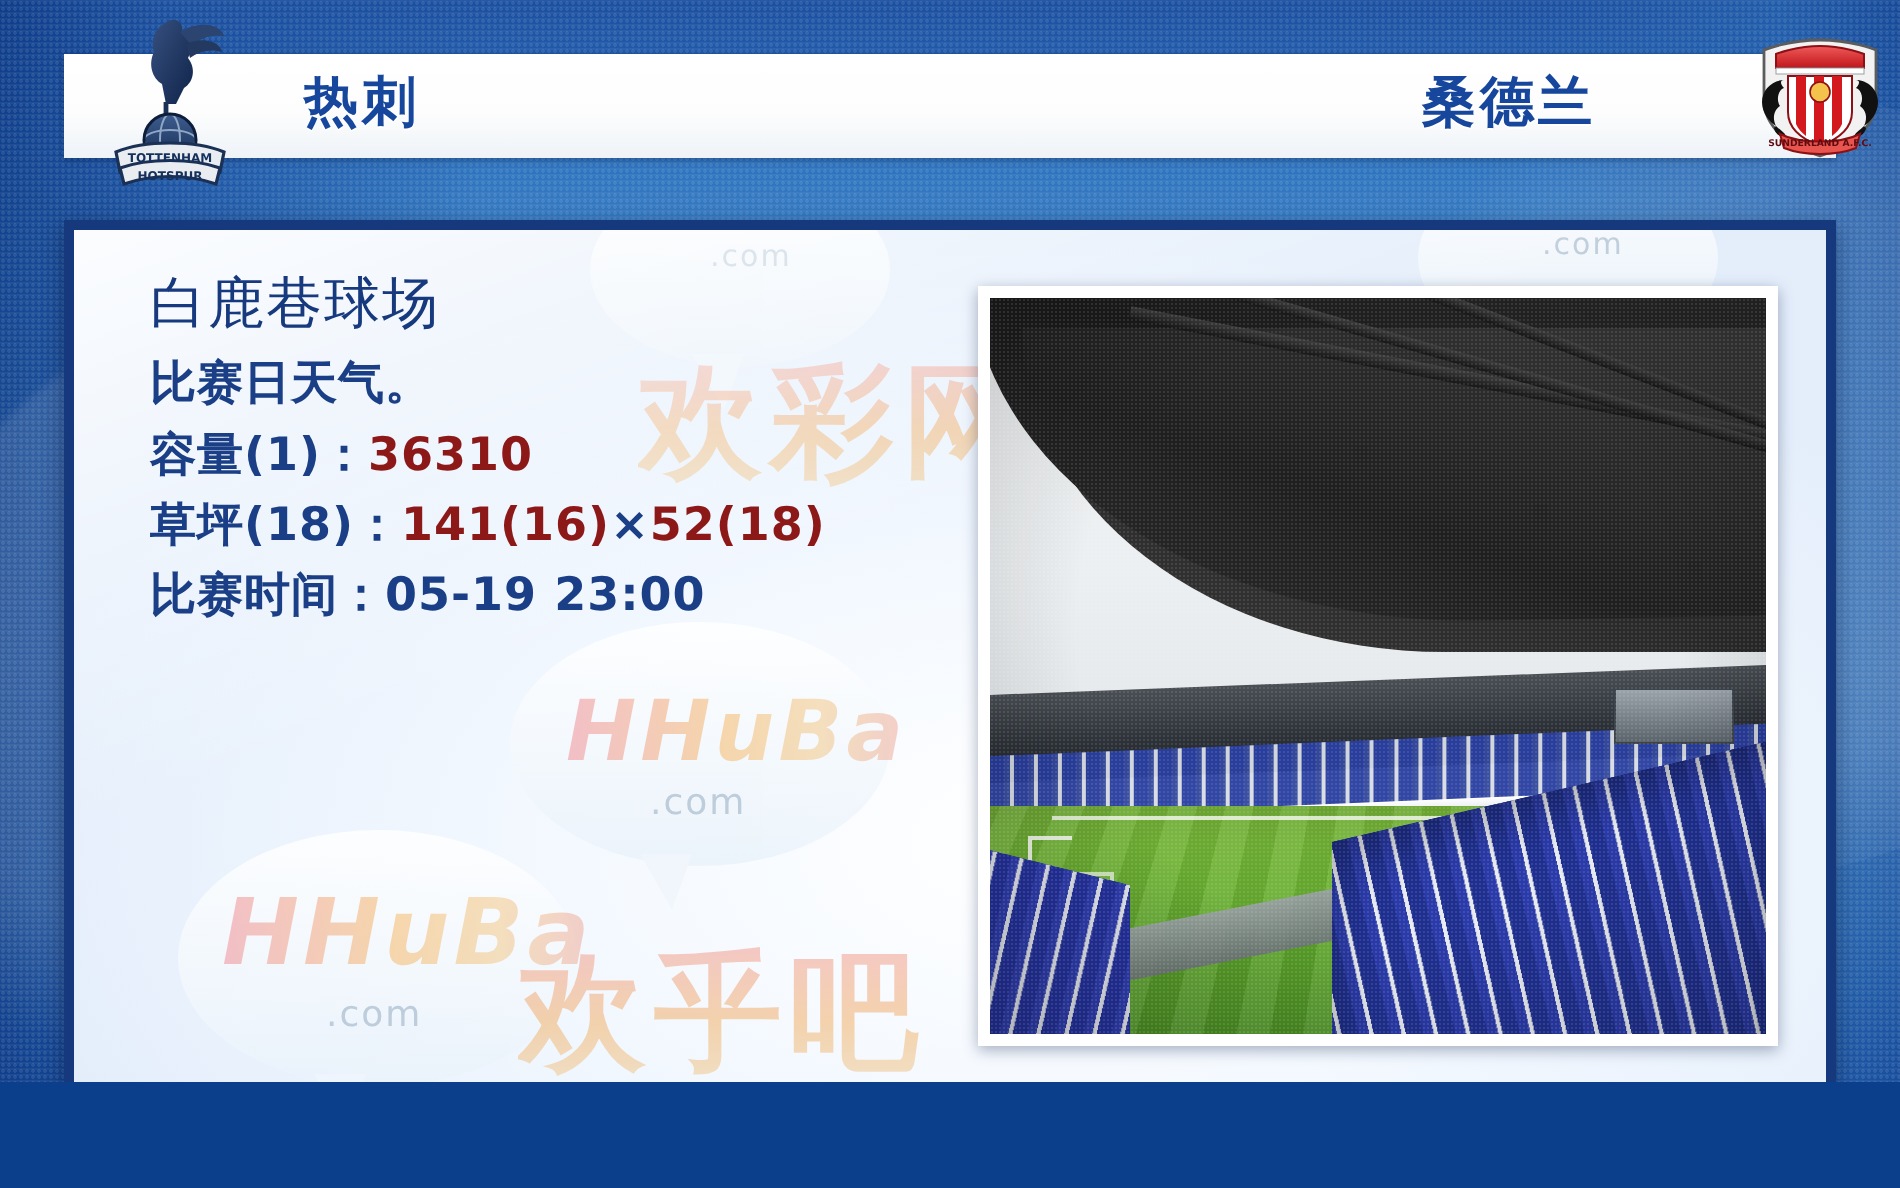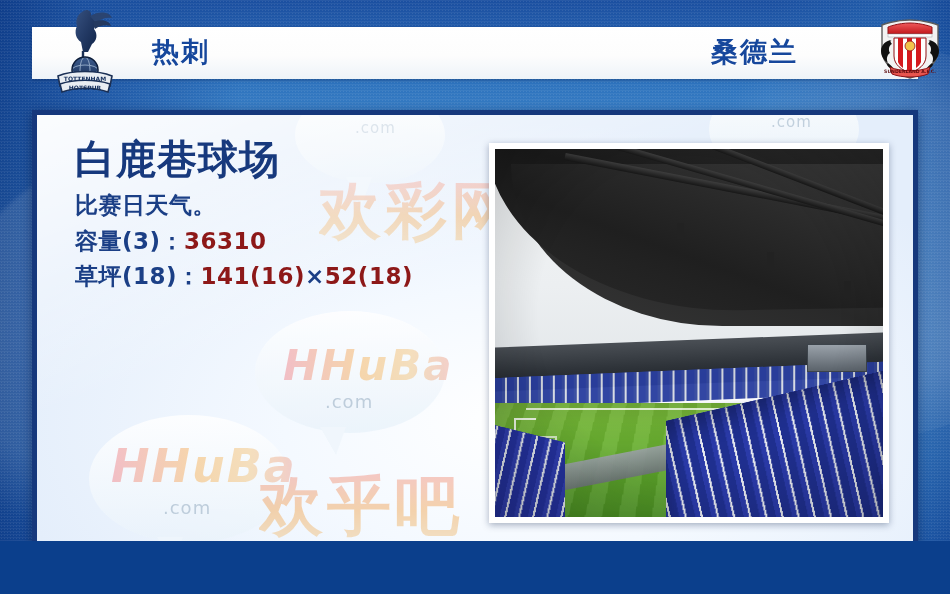--- a/index.html
+++ b/index.html
@@ -106,21 +106,21 @@
   .wm-cn{
     font-weight:bold;
     background:linear-gradient(180deg,#f29aa0 0%,#f2b26a 55%,#efd2a0 100%);
     -webkit-background-clip:text;background-clip:text;color:transparent;
     opacity:.55;
   }
 
   
   .info{position:absolute;left:38px;top:22px;width:430px;}
   .stadium-title{
-    font-size:40px;font-weight:bold;color:#17397d;letter-spacing:1px;
+    font-size:28px;font-weight:normal;color:#17397d;letter-spacing:1px;
     margin:0 0 8px 0;line-height:1.1;
   }
   .desc{
     font-size:23px;font-weight:bold;color:#1b3f86;line-height:1.45;
     margin:0 0 2px 0;letter-spacing:.5px;
   }
   .row{
     font-size:23px;font-weight:bold;color:#1b3f86;line-height:1.52;
     letter-spacing:.5px;white-space:nowrap;
   }
@@ -360,27 +360,30 @@
     <div class="wm wm-cn" style="left:282px;top:54px;font-size:62px;letter-spacing:4px;">欢彩网</div>
     <div class="wm wm-cn" style="left:222px;top:348px;font-size:64px;letter-spacing:4px;">欢乎吧</div>
 
     <div class="card-sheen"></div>
 
     <div class="info">
       <div class="stadium-title">白鹿巷球场</div>
       <div class="desc">比赛日天气。</div>
 
       <div class="row">
-        <span>容量(3)：</span><span class="val-red">36310</span>
+        <span>容量(1)：</span><span class="val-red">36310</span>
       </div>
 
       <div class="row">
         <span>草坪(18)：</span><span class="val-red">141(16)</span><span class="sep">×</span><span class="val-red">52(18)</span>
       </div>
 
+      <div class="row">
+        <span>比赛时间：</span><span>05-19 23:00</span>
+      </div>
 
     </div>
 
     <div class="photo-frame">
       <div class="photo">
         <div class="ph-sky"></div>
         <div class="ph-roof"></div>
         <div class="ph-roof-arch"></div>
         <div class="ph-beam b1"></div>
         <div class="ph-beam b2"></div>

